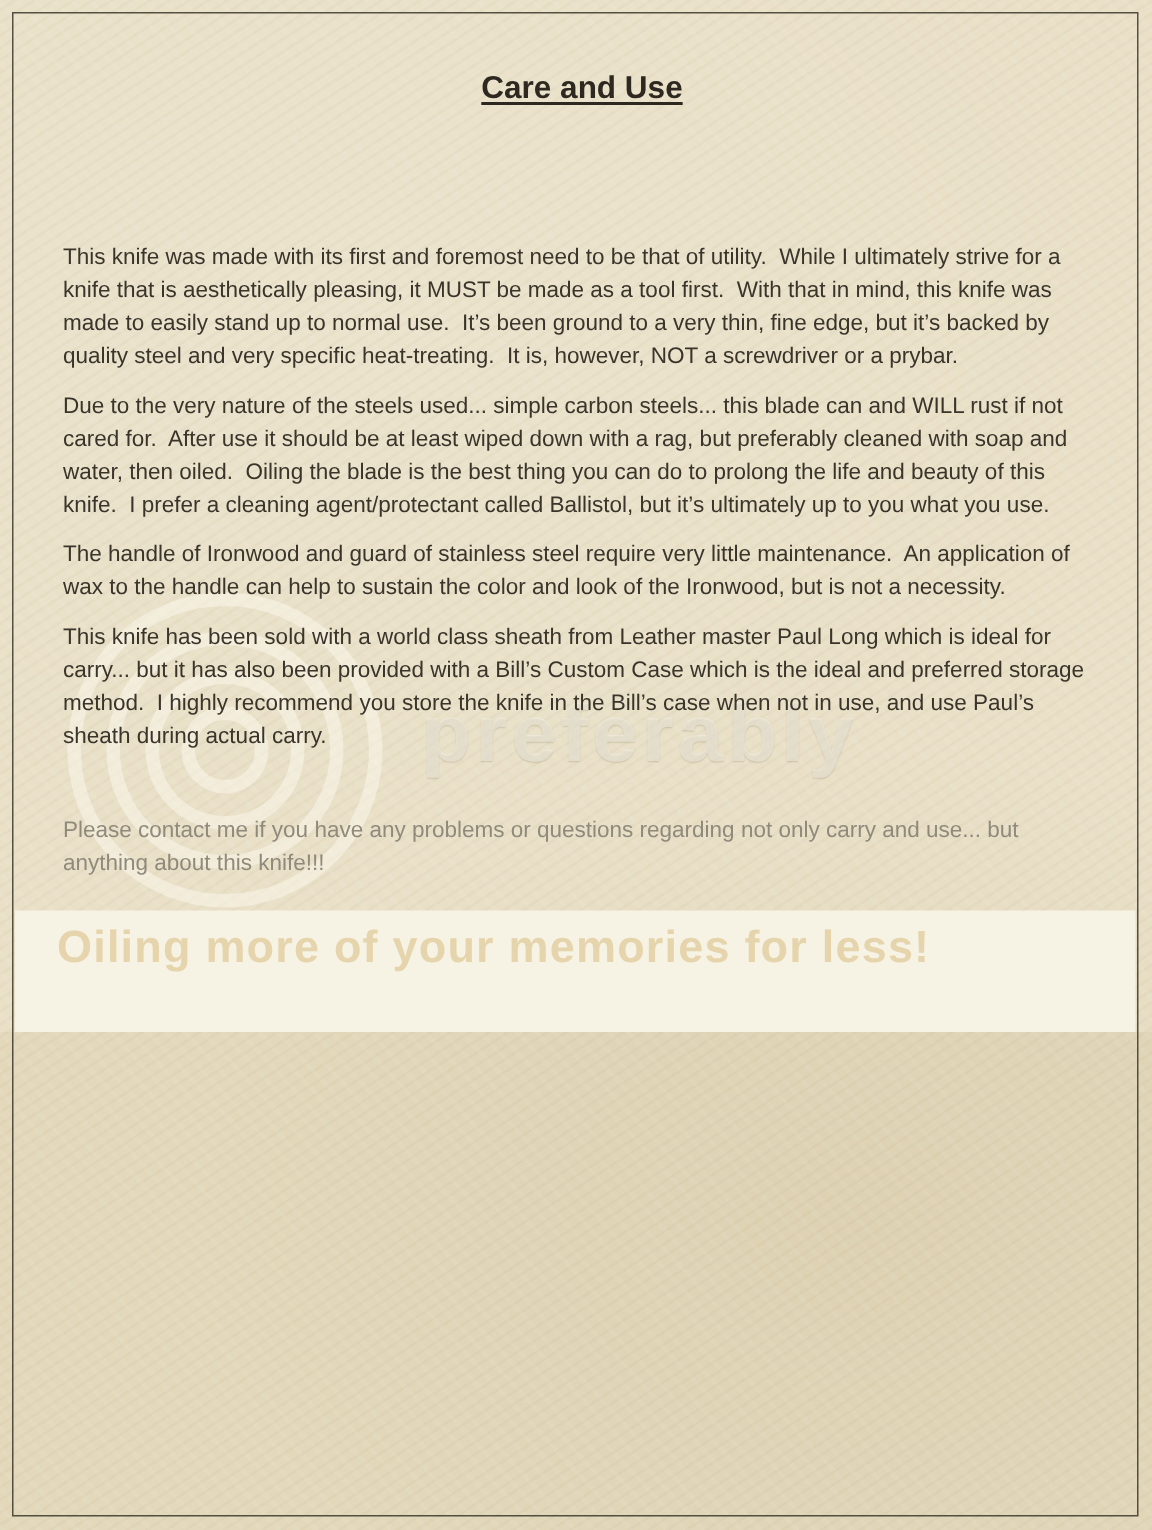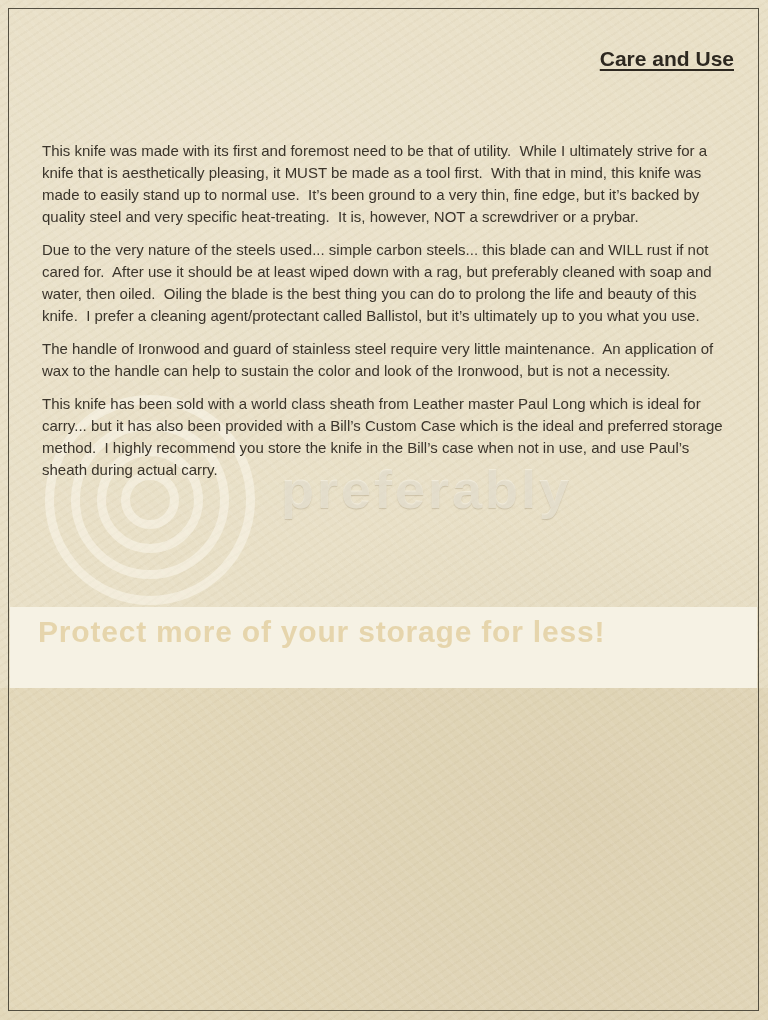--- a/index.html
+++ b/index.html
@@ -95,35 +95,35 @@
     left: 42px;
     width: 692px;
     top: 0;
     z-index: 3;
     color: #3a342b;
     font-size: 15px;
     line-height: 22px;
   }
   .doc-title {
     margin: 46px 0 0 0;
-    text-align: right;
+    text-align: center;
     font-size: 21px;
     line-height: 26px;
     font-weight: 700;
     color: #2d2820;
     text-decoration: underline;
     text-decoration-thickness: 2px;
     text-underline-offset: 3px;
   }
   .content p {
     margin: 0 0 11px 0;
     white-space: pre-wrap;
   }
   .content p.first {
-    margin-top: 68px;
+    margin-top: 89px;
   }
   .contact-note {
     margin-top: 41px !important;
     color: #908a7c;
   }
   .signature {
     margin-top: 52px !important;
     color: #332e26;
   }
 </style>
@@ -138,25 +138,26 @@
 
   <div class="wm-rings">
     <div class="ring r1"></div>
     <div class="ring r2"></div>
     <div class="ring r3"></div>
     <div class="ring r4"></div>
   </div>
 
   <div class="wm-word">preferably</div>
 
-  <div class="wm-tagline">Protect more of your storage for less!</div>
+  <div class="wm-tagline">Oiling more of your memories for less!</div>
 
   <div class="content">
     <h1 class="doc-title">Care and Use</h1>
     <p class="first">This knife was made with its first and foremost need to be that of utility.  While I ultimately strive for a knife that is aesthetically pleasing, it MUST be made as a tool first.  With that in mind, this knife was made to easily stand up to normal use.  It’s been ground to a very thin, fine edge, but it’s backed by quality steel and very specific heat-treating.  It is, however, NOT a screwdriver or a prybar.</p>
     <p>Due to the very nature of the steels used... simple carbon steels... this blade can and WILL rust if not cared for.  After use it should be at least wiped down with a rag, but preferably cleaned with soap and water, then oiled.  Oiling the blade is the best thing you can do to prolong the life and beauty of this knife.  I prefer a cleaning agent/protectant called Ballistol, but it’s ultimately up to you what you use.</p>
     <p>The handle of Ironwood and guard of stainless steel require very little maintenance.  An application of wax to the handle can help to sustain the color and look of the Ironwood, but is not a necessity.</p>
     <p>This knife has been sold with a world class sheath from Leather master Paul Long which is ideal for carry... but it has also been provided with a Bill’s Custom Case which is the ideal and preferred storage method.  I highly recommend you store the knife in the Bill’s case when not in use, and use Paul’s sheath during actual carry.</p>
+    <p class="contact-note">Please contact me if you have any problems or questions regarding not only carry and use... but anything about this knife!!!</p>
   </div>
 
   <div class="scan-border"></div>
 
 </div>
 
 </body></html>

